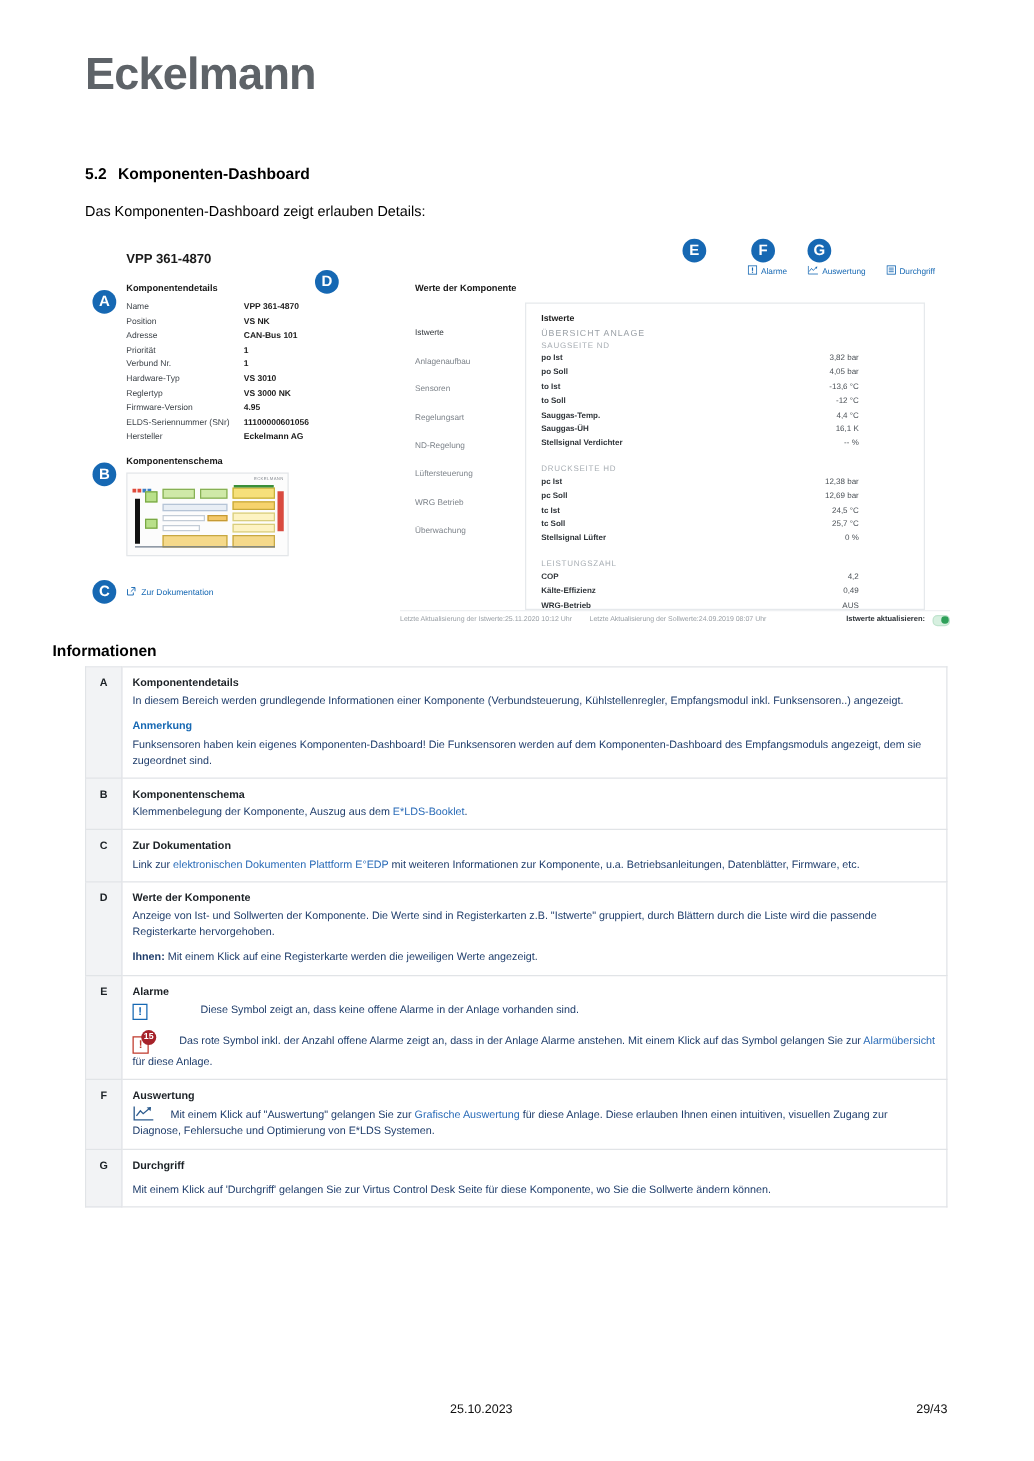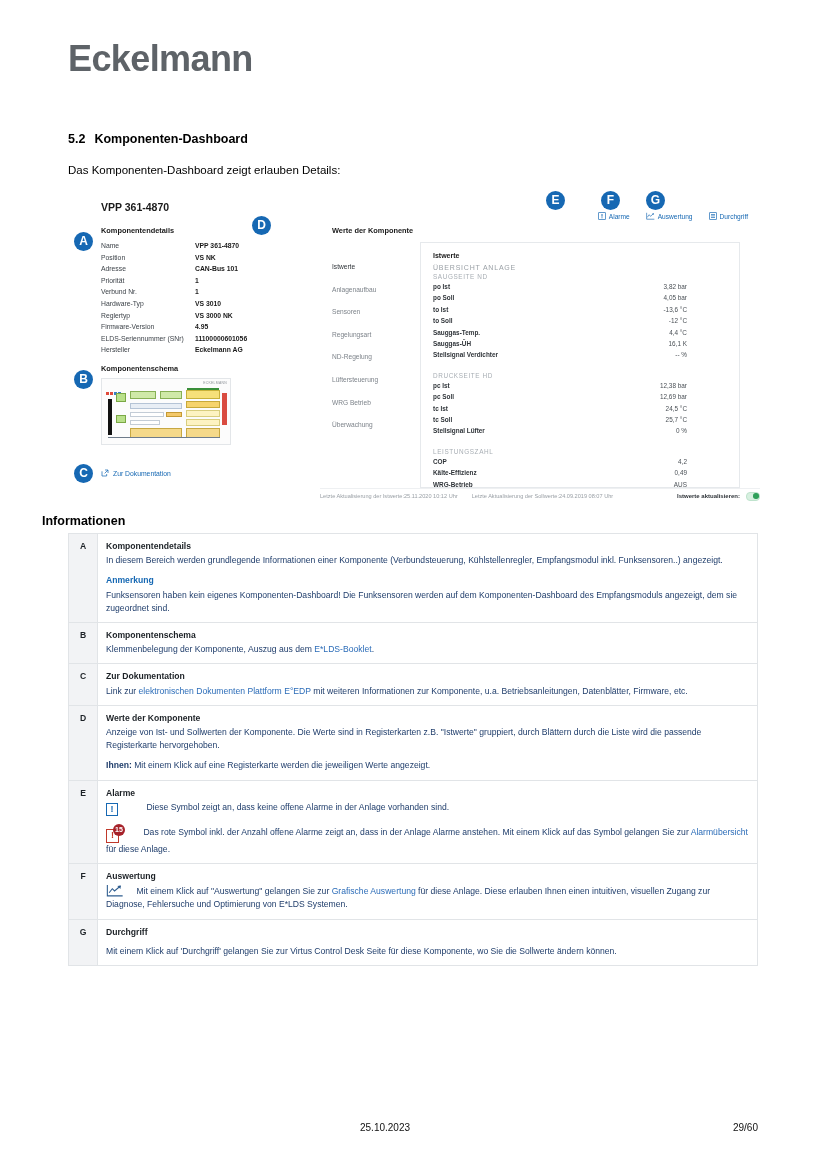--- a/index.html
+++ b/index.html
@@ -618,21 +618,21 @@
         <p class="sp navy"><b>Ihnen:</b><span> Mit einem Klick auf eine Registerkarte werden die jeweiligen Werte angezeigt.</span></p>
       </td>
     </tr>
 
     <tr>
       <td class="letter">E</td>
       <td>
         <span class="rt">Alarme</span>
         <p class="sym-row m0">
           <span class="sym-alarm-ok">!</span>
-          <span class="navy" style="margin-left:26px;">Diese Symbol zeigt an, dass keine offene Alarme in der Anlage vorhanden sind.</span>
+          <span class="navy" style="margin-left:40px;">Diese Symbol zeigt an, dass keine offene Alarme in der Anlage vorhanden sind.</span>
         </p>
         <p class="sp m0" style="margin-top:10px;">
           <span class="sym-alarm-red">
             <span>!</span>
             <span class="sym-badge">15</span>
           </span>
           <span class="navy" style="margin-left:18px;">Das rote Symbol inkl. der Anzahl offene Alarme zeigt an, dass in der Anlage Alarme anstehen. Mit einem Klick auf das Symbol gelangen Sie zur </span><span class="lnk">Alarmübersicht</span><span class="navy"> für diese Anlage.</span>
         </p>
       </td>
     </tr>
@@ -659,16 +659,16 @@
       <td>
         <span class="rt">Durchgriff</span>
         <p class="sp m0 navy" style="margin-top:6px;">Mit einem Klick auf 'Durchgriff' gelangen Sie zur Virtus Control Desk Seite für diese Komponente, wo Sie die Sollwerte ändern können.</p>
       </td>
     </tr>
   </tbody>
     </table>
 
   <div class="footer">
     <span class="date">25.10.2023</span>
-    <span class="pg">29/60</span>
+    <span class="pg">29/43</span>
   </div>
 
 </div>
 
 </body></html>

